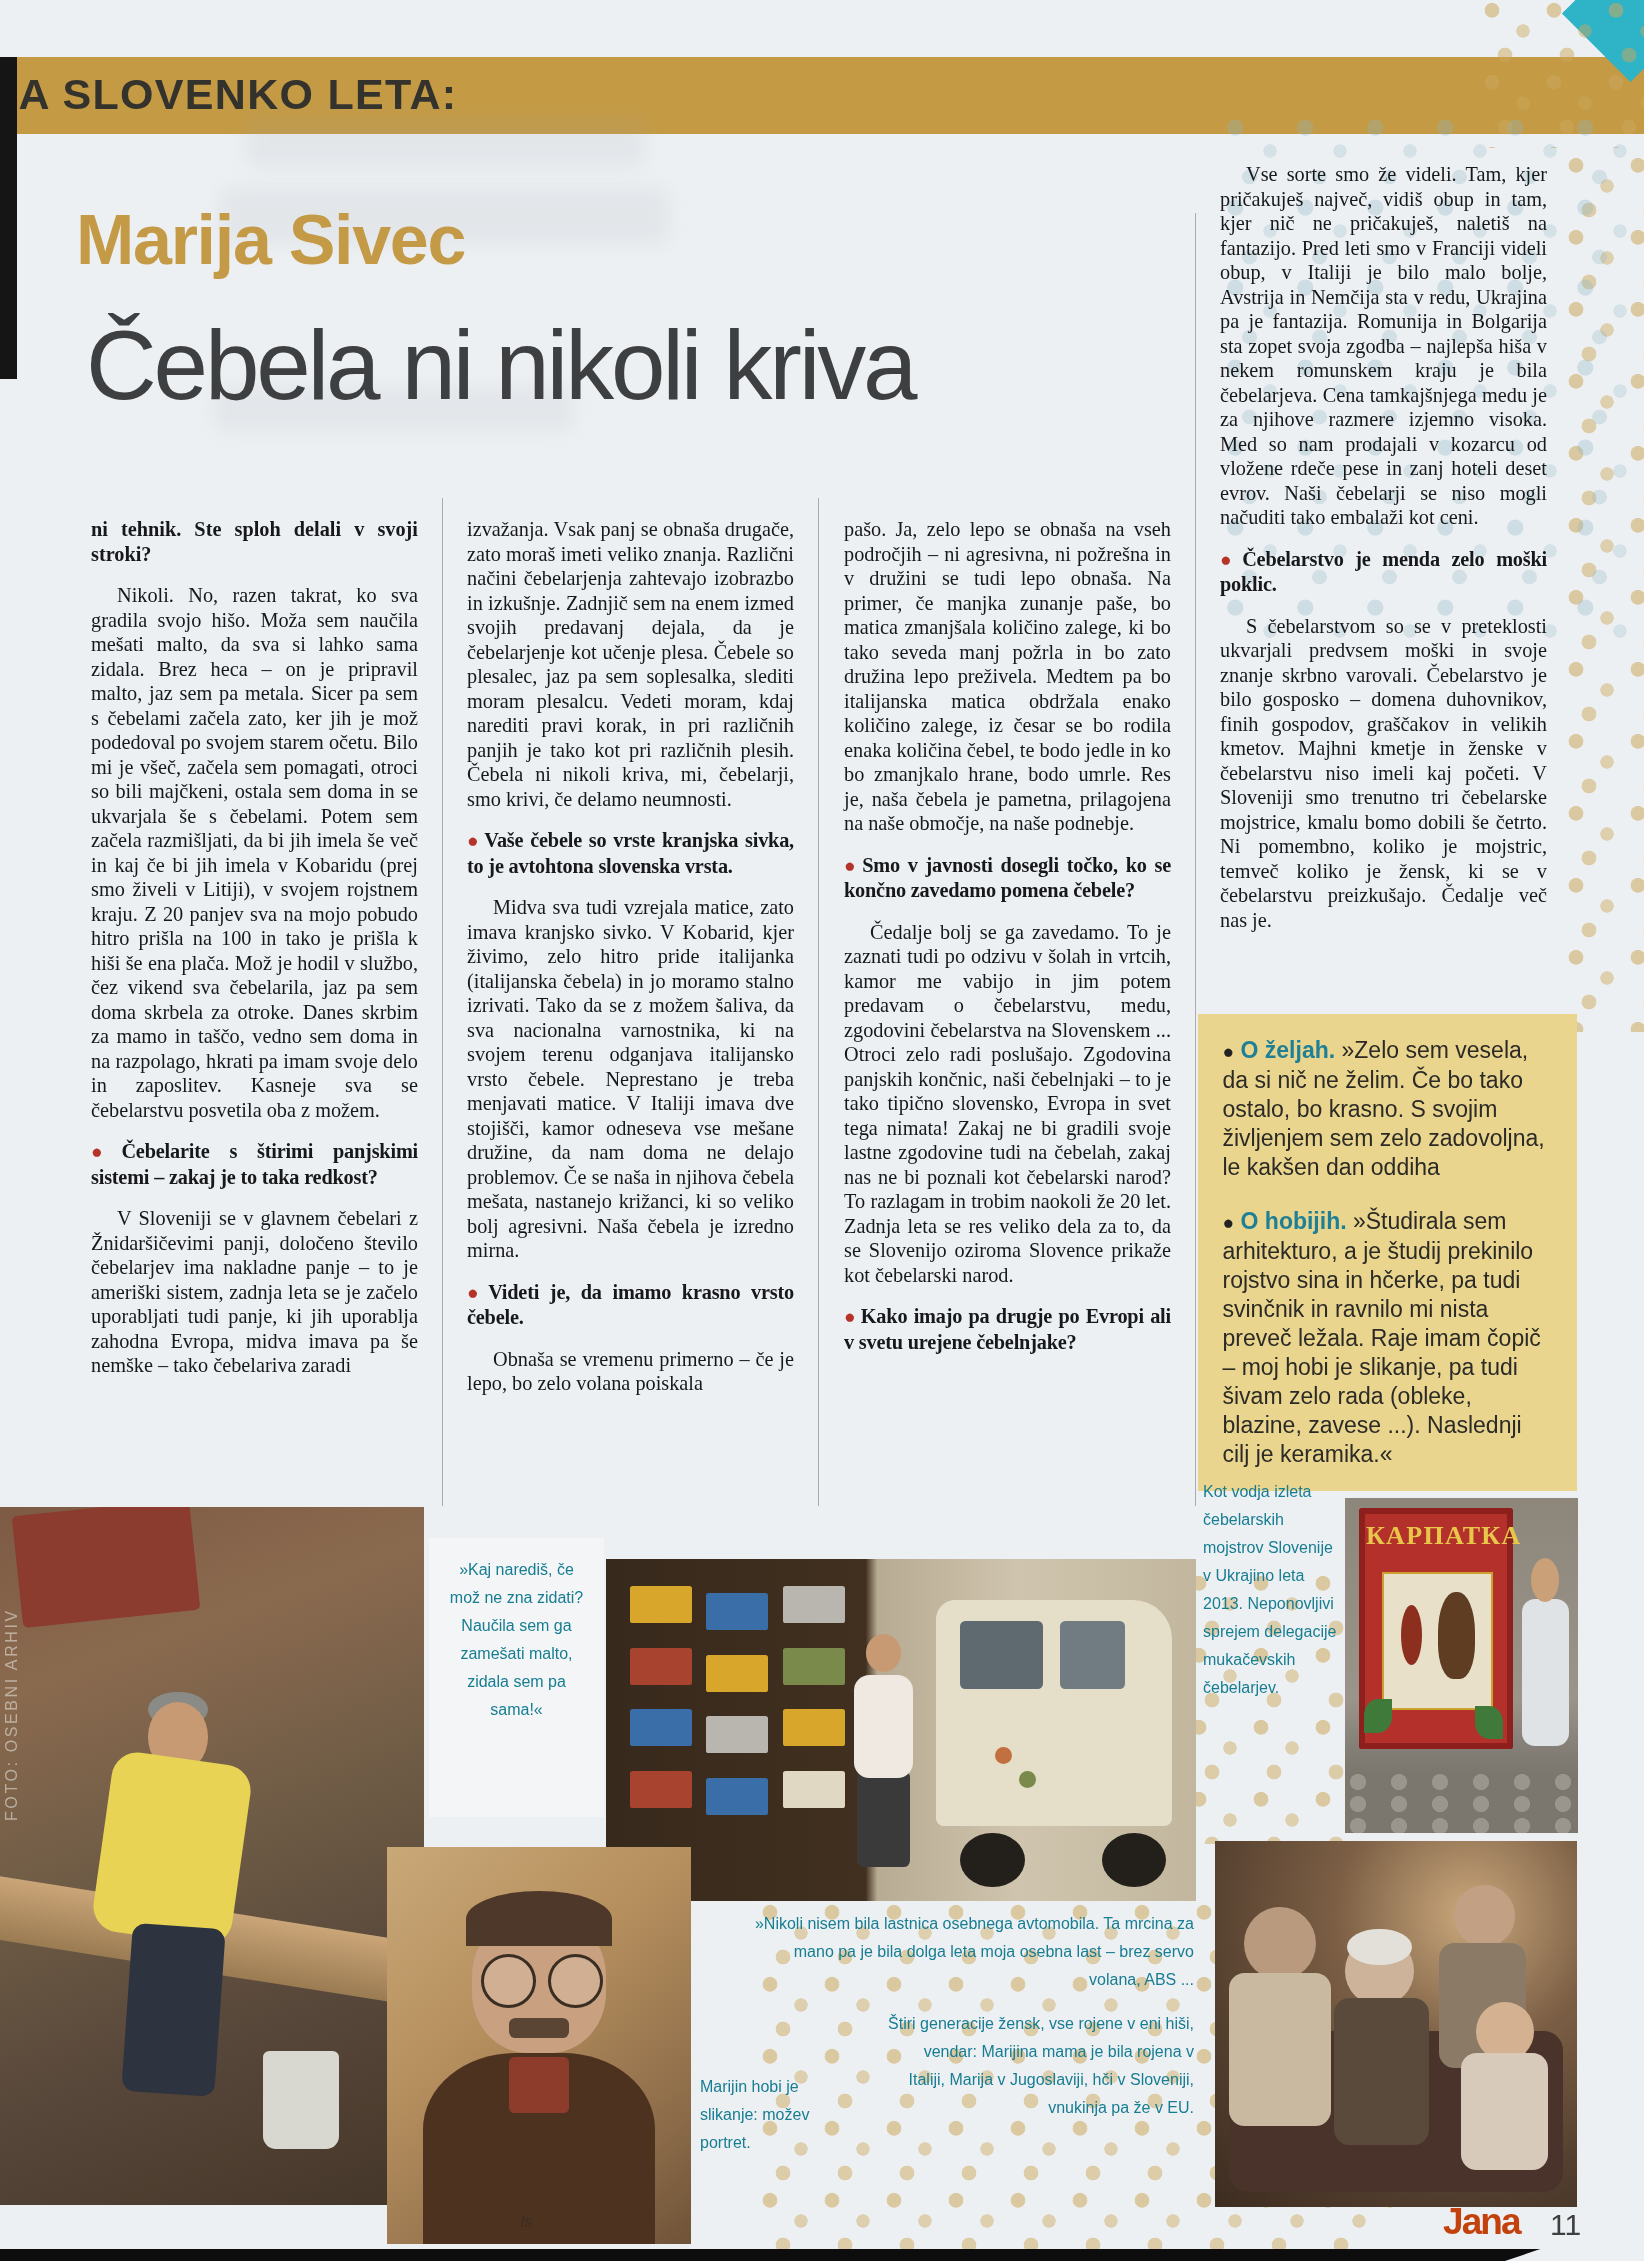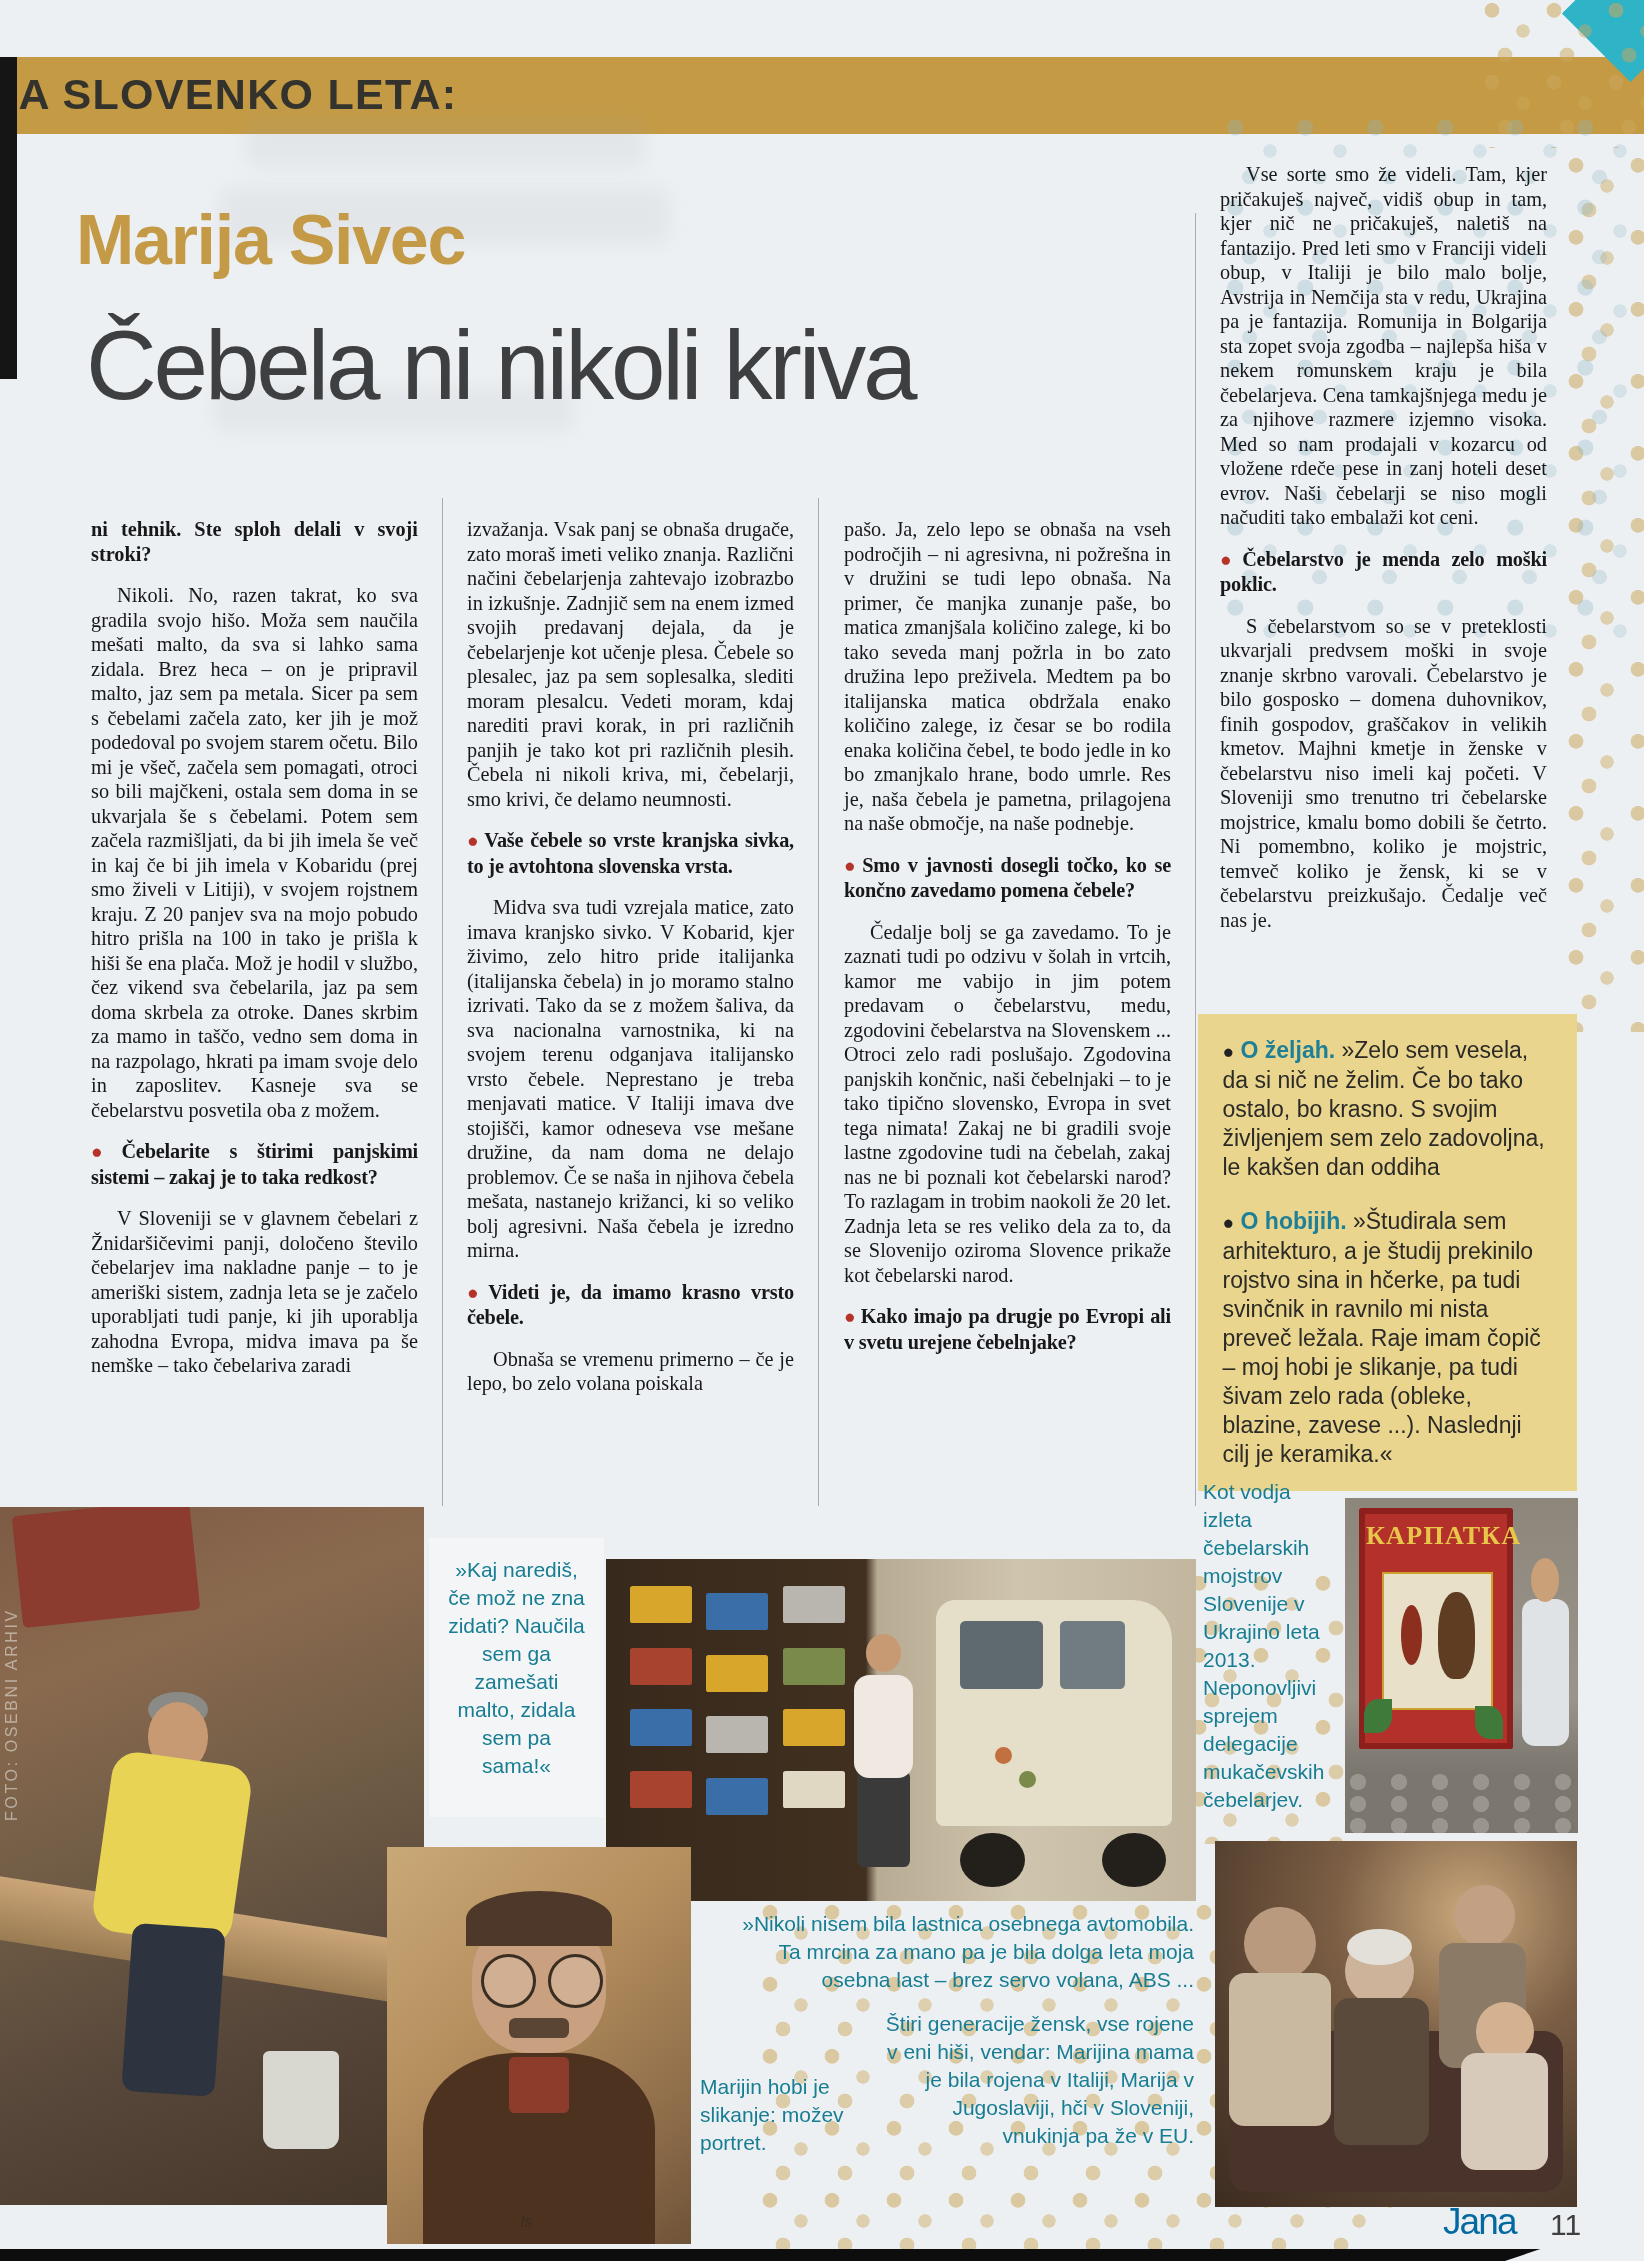--- a/index.html
+++ b/index.html
@@ -26,21 +26,21 @@
   .col p.lead{font-weight:700;}
   .col p.qa{font-weight:700;letter-spacing:-0.2px;}
   .qbullet{color:#b5342a;font-size:19.3px;margin-right:3.9px;}
   .vrule{position:absolute;width:1.3px;background:#a9adb0;}
   
   .ybox{position:absolute;left:1198px;width:379px;background:#e9d58d;box-sizing:border-box;
         padding:22px 24.5px;font-size:23px;line-height:29px;color:#2b2a26;}
   .ybox .bbullet{color:#222;font-size:19.3px;margin-right:6.4px;}
   .ybox .bhead{color:#1e7f96;font-weight:700;margin-right:6.4px;}
   
-  .cap{position:absolute;color:#177d92;font-size:21px;line-height:28px;font-weight:400;}
+  .cap{position:absolute;color:#177d92;font-size:16px;line-height:28px;font-weight:400;}
   .cap.right{text-align:right;}
   
   .photo{position:absolute;overflow:hidden;}
   .photo>div{position:absolute;}
   .construction{background:linear-gradient(160deg,#7d5a44 0%,#8a6a4f 22%,#6e5b45 48%,#57473a 72%,#443628 100%);}
   .brick{left:4%;top:0;width:42%;height:16%;background:#8c3b2f;transform:rotate(-6deg);border-radius:5.2px;}
   .plank{left:-5%;top:58%;width:115%;height:9%;background:linear-gradient(#caa578,#9a7b52);transform:rotate(9deg);}
   .worker-body{left:24%;top:36%;width:33%;height:26%;background:#e8d355;border-radius:26px;transform:rotate(8deg);}
   .worker-head{left:35%;top:28%;width:14%;height:10%;background:#c89a74;border-radius:50%;}
   .worker-hair{left:35%;top:26.5%;width:14%;height:5%;background:#8a8a86;border-radius:50%;}
@@ -92,21 +92,21 @@
      radial-gradient(circle at 9px 10.3px,rgba(203,168,92,.55) 7px,transparent 7.7px),
      radial-gradient(circle at 40px 31px,rgba(203,168,92,.45) 6.4px,transparent 7px),
      radial-gradient(circle at 22px 55px,rgba(203,168,92,.5) 7px,transparent 7.7px);
      background-size:62px 72px;}
   .dots-blue{background-image:
      radial-gradient(circle at 10.3px 11.6px,rgba(141,183,197,.4) 7.7px,transparent 8.4px),
      radial-gradient(circle at 45px 35px,rgba(141,183,197,.32) 6.4px,transparent 7px),
      radial-gradient(circle at 24.5px 61px,rgba(141,183,197,.36) 7px,transparent 7.7px);
      background-size:70px 80px;}
   
-  .logo{position:absolute;left:1443px;top:2201px;font-size:37px;font-weight:400;color:#0369a1;
+  .logo{position:absolute;left:1443px;top:2201px;font-size:37px;font-weight:700;color:#c2410c;
         letter-spacing:-1.9px;}
   .pageno{position:absolute;left:1550px;top:2208px;font-size:30px;color:#3f3f3f;}
   .bottom-bar{position:absolute;left:0;top:2249px;width:1644px;height:12.3px;background:#0d0d0d;}
   .curl{position:absolute;left:1502px;top:2212px;width:0;height:0;border-style:solid;
         border-width:0 0 50px 148px;border-color:transparent transparent #edf0f3 transparent;}
 </style>
 </head>
 <body>
 
 <div id="page">

